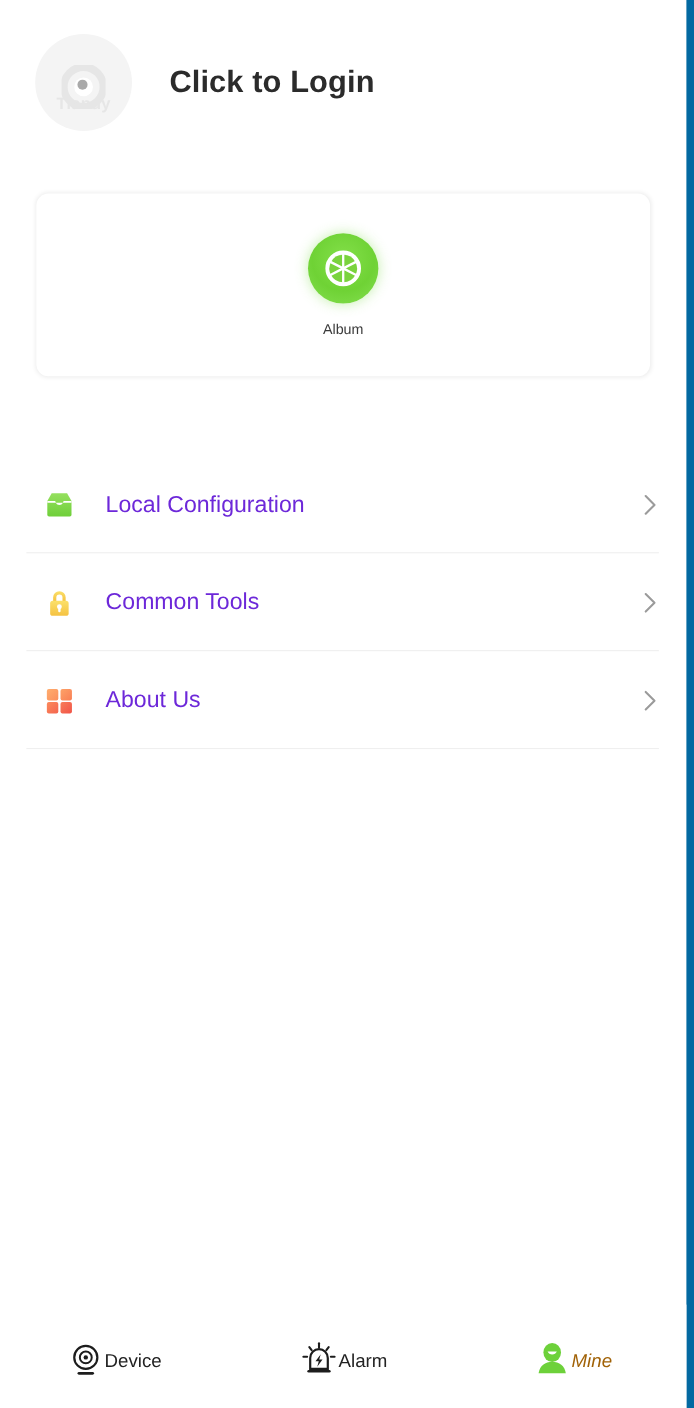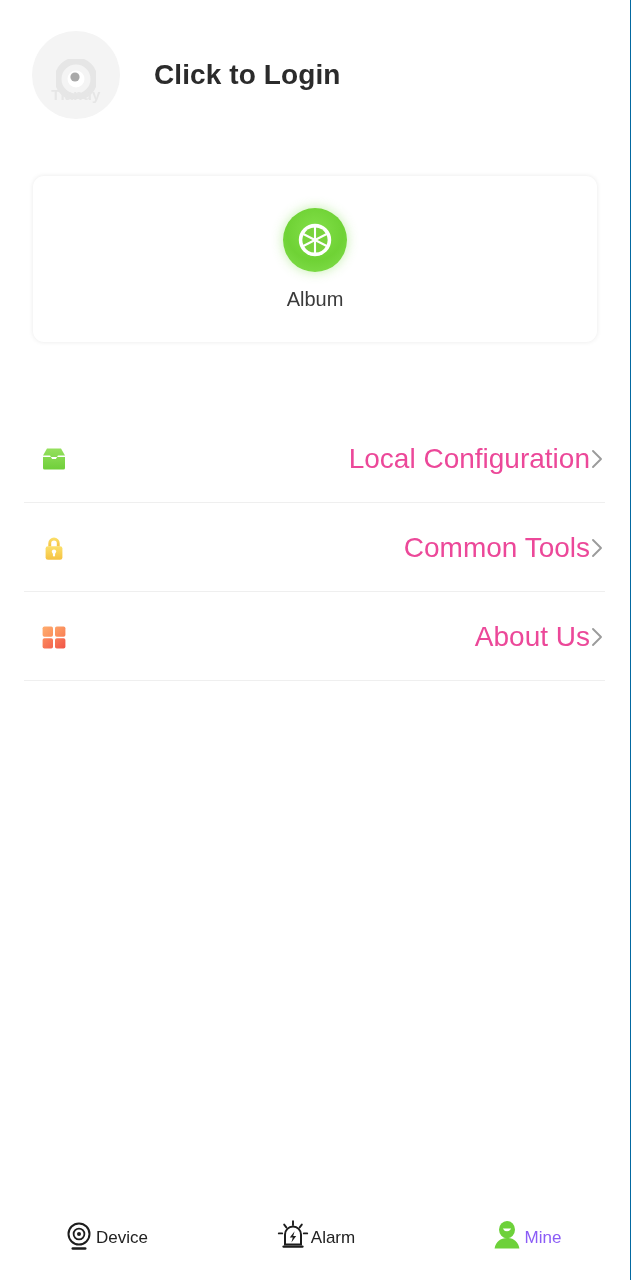--- a/index.html
+++ b/index.html
@@ -13,21 +13,21 @@
     position: relative;
     overflow: hidden;
     font-family: "Liberation Sans", sans-serif;
     -webkit-font-smoothing: antialiased;
   }
 
   #app {
     position: absolute;
     inset: 0;
     background: #ffffff;
-    border-right: 1px solid #0369a1;
+    border-right: 7px solid #0369a1;
     box-sizing: border-box;
     display: flex;
     flex-direction: column;
   }
 
   
   .header {
     display: flex;
     align-items: center;
     padding: 0 0 0 32px;
@@ -106,21 +106,21 @@
   .quick .bubble.share {
     background: linear-gradient(160deg, #2bd98a 0%, #25d06f 50%, #3ee08c 100%);
     box-shadow: 0 0 12px rgba(45, 215, 135, 0.40);
   }
   .quick .bubble.account {
     background: linear-gradient(170deg, #fcc94e 0%, #fbbd45 45%, #fba23f 100%);
     box-shadow: 0 0 12px rgba(250, 190, 70, 0.40);
   }
   .quick .qlabel {
     margin-top: 16px;
-    font-size: 20px;
+    font-size: 13px;
     color: #3a3a3a;
   }
 
   
   .menu {
     margin-top: 72px;
     flex: 0 0 auto;
   }
   .row {
     height: 89px;
@@ -143,24 +143,23 @@
     width: 36px;
     height: 36px;
     margin-left: 12px;
     display: flex;
     align-items: center;
     justify-content: center;
     flex: 0 0 auto;
   }
   .row .row-label {
     margin-left: 24px;
-    font-size: 28px;
-    color: #ec4899;
+    font-size: 21px;
+    color: #6d28d9;
     flex: 1 1 auto;
-    text-align: right;
   }
   .chev {
     width: 14px;
     height: 24px;
     flex: 0 0 auto;
     margin-right: 2px;
   }
 
   .spacer { flex: 1 1 auto; }
 
@@ -184,21 +183,21 @@
     height: 40px;
     display: flex;
     align-items: flex-end;
     justify-content: center;
   }
   .tab .tab-label {
     margin-top: 9px;
     font-size: 17px;
     color: #222222;
   }
-  .tab.active .tab-label { color: #8b5cf6; }
+  .tab.active .tab-label { color: #a16207; font-style: italic; }
 </style>
 </head>
 <body>
 
 <div id="app">
 
   <div class="header">
     <div class="avatar">
       <span class="lens-wrap">
         <svg viewBox="0 0 40 40" width="40" height="40">

